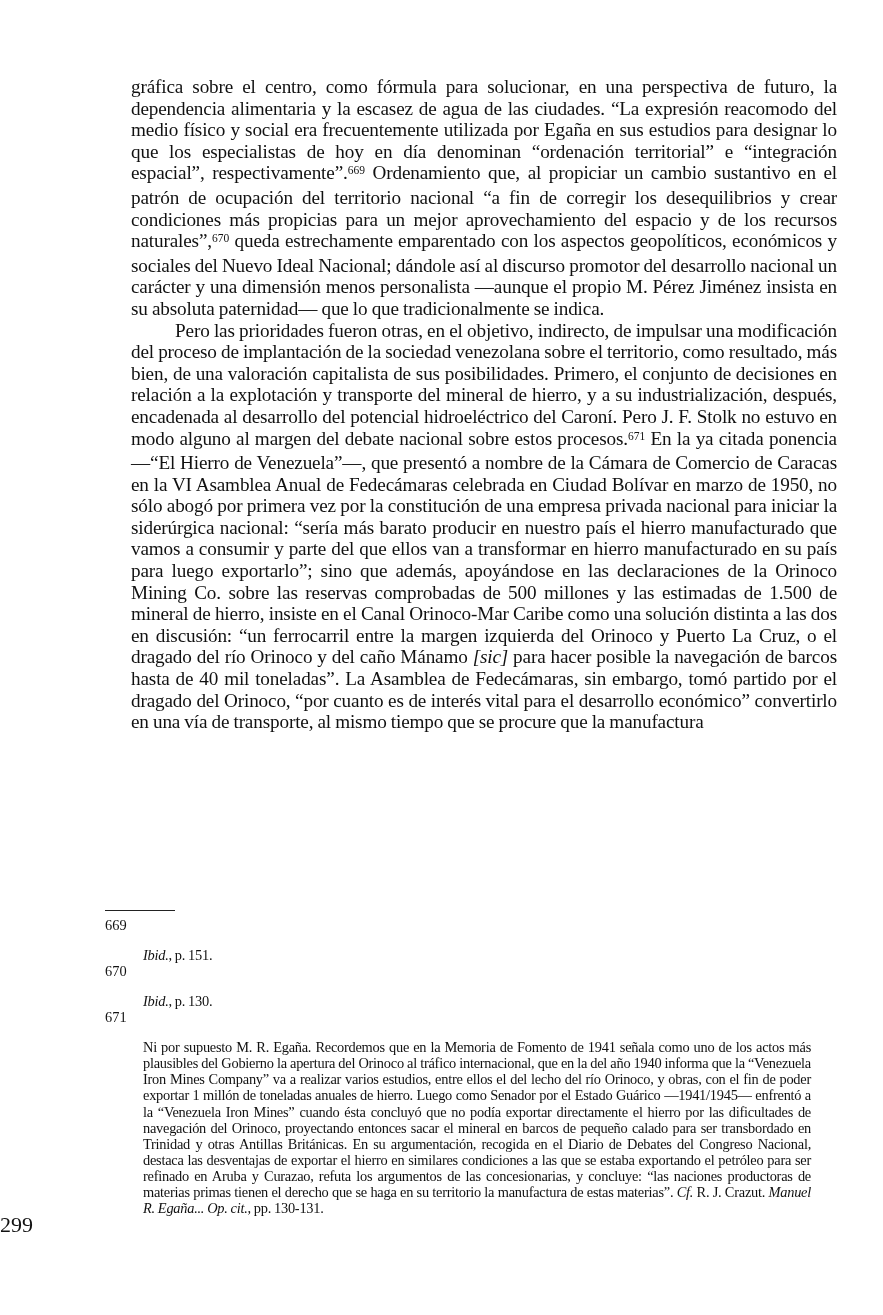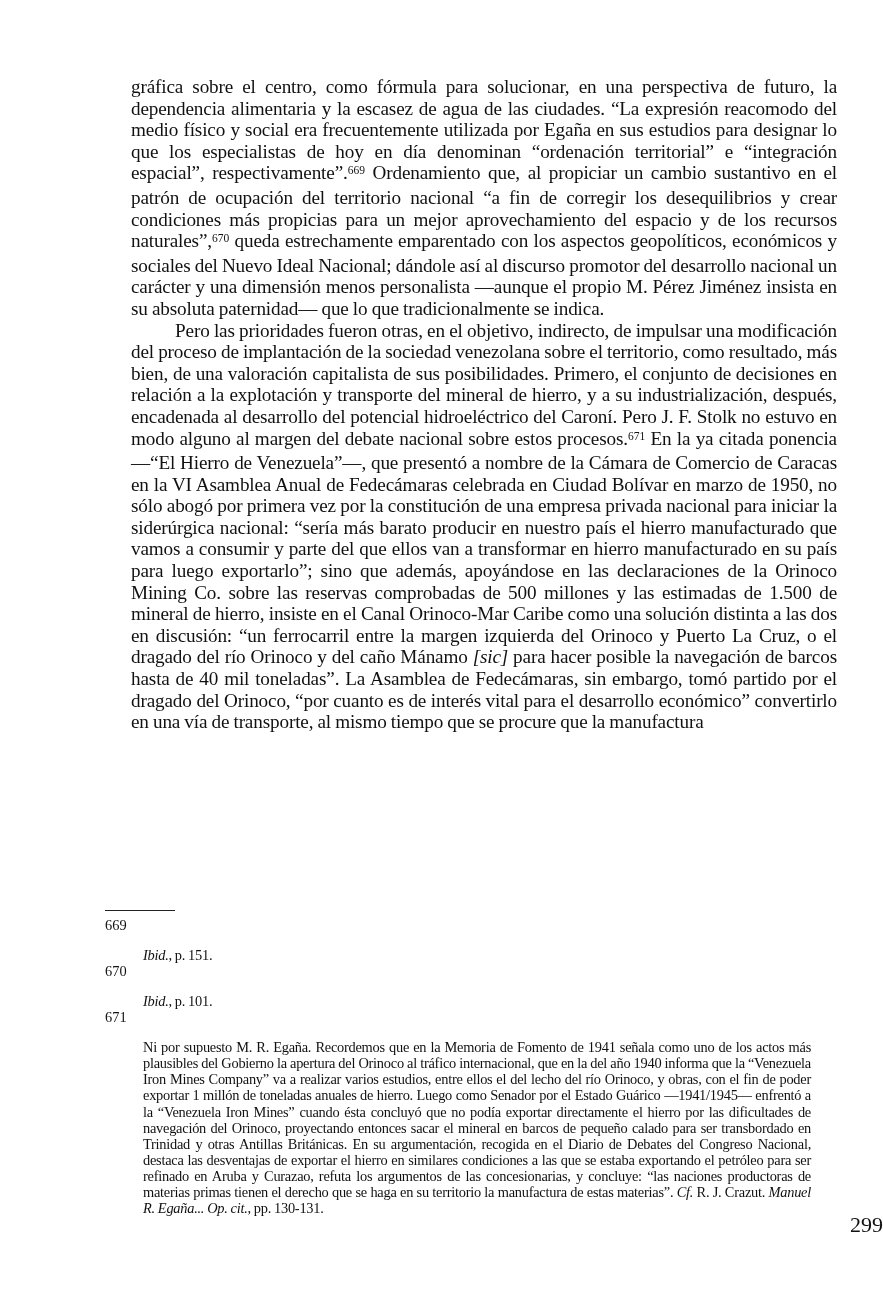--- a/index.html
+++ b/index.html
@@ -74,21 +74,21 @@
       letter-spacing: -0.25px;
       word-spacing: -0.4px;
       margin-top: 30px;
     }
     em { font-style: italic; }
     .page-number {
       position: absolute;
       left: 0;
       width: 883px;
       top: 1213px;
-      text-align: right;
+      text-align: left;
       font-size: 22px;
       line-height: 24px;
     }
   </style>
 </head>
 <body>
 
 <div class="page">
   <div class="body-text">
     <p><span>gráfica sobre el centro, como fórmula para solucionar, en una perspectiva de futuro, la dependencia alimentaria y la escasez de agua de las ciudades. “La expresión reacomodo del medio físico y social era frecuentemente utilizada por Egaña en sus estudios para designar lo que los especialistas de hoy en día denominan “ordenación territorial” e “integración espacial”, respectivamente”.</span><span class="sup">669</span><span> Ordenamiento que, al propiciar un cambio sustantivo en el patrón de ocupación del territorio nacional “a fin de corregir los desequilibrios y crear condiciones más propicias para un mejor aprovechamiento del espacio y de los recursos naturales”,</span><span class="sup">670</span><span> queda estrechamente emparentado con los aspectos geopolíticos, económicos y sociales del Nuevo Ideal Nacional; dándole así al discurso promotor del desarrollo nacional un carácter y una dimensión menos personalista —aunque el propio M. Pérez Jiménez insista en su absoluta paternidad— que lo que tradicionalmente se indica.</span></p>
@@ -100,21 +100,21 @@
 
 <div class="rule"></div>
 
 <div class="footnotes">
   <div class="fn">
     <span class="fn-num">669</span>
     <span class="fn-text"><em>Ibid.</em><span>, p. 151.</span></span>
   </div>
   <div class="fn">
     <span class="fn-num">670</span>
-    <span class="fn-text"><em>Ibid.</em><span>, p. 101.</span></span>
+    <span class="fn-text"><em>Ibid.</em><span>, p. 130.</span></span>
   </div>
   <div class="fn">
     <span class="fn-num">671</span>
     <span class="fn-text"><span>Ni por supuesto M. R. Egaña. Recordemos que en la Memoria de Fomento de 1941 señala como uno de los actos más plausibles del Gobierno la apertura del Orinoco al tráfico internacional, que en la del año 1940 informa que la “Venezuela Iron Mines Company” va a realizar varios estudios, entre ellos el del lecho del río Orinoco, y obras, con el fin de poder exportar 1 millón de toneladas anuales de hierro. Luego como Senador por el Estado Guárico —1941/1945— enfrentó a la “Venezuela Iron Mines” cuando ésta concluyó que no podía exportar directamente el hierro por las dificultades de navegación del Orinoco, proyectando entonces sacar el mineral en barcos de pequeño calado para ser transbordado en Trinidad y otras Antillas Británicas. En su argumentación, recogida en el Diario de Debates del Congreso Nacional, destaca las desventajas de exportar el hierro en similares condiciones a las que se estaba exportando el petróleo para ser refinado en Aruba y Curazao, refuta los argumentos de las concesionarias, y concluye: “las naciones productoras de materias primas tienen el derecho que se haga en su territorio la manufactura de estas materias”. </span><em>Cf.</em><span> R. J. Crazut. </span><em>Manuel R. Egaña...</em><span> </span><em>Op. cit.</em><span>, pp. 130-131.</span></span>
   </div>
 </div>
 
 <div class="page-number">299</div>
 
 </body></html>

